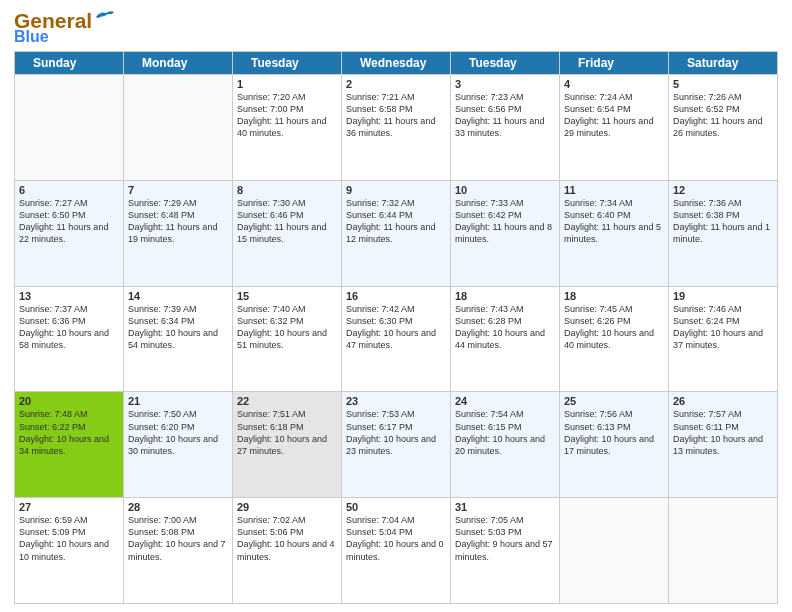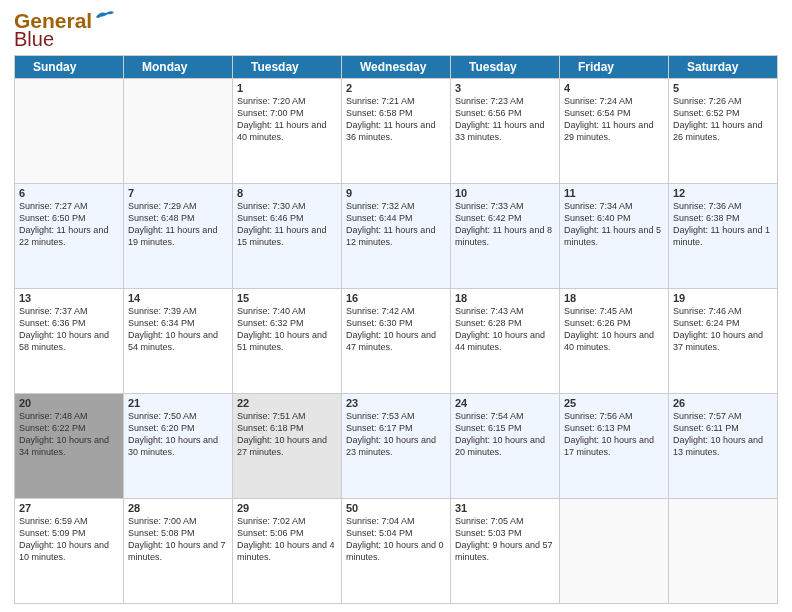--- a/index.html
+++ b/index.html
@@ -90,21 +90,21 @@
   <div class="header">
     <div class="logo">
       <div style="display:flex;align-items:center;">
         <div style="font-size:21px;font-weight:bold;color:#333;line-height:1;">
           <span style="color:#a16207;">General</span>
         </div>
         <svg width="22" height="16" viewBox="0 0 22 16" style="margin-left:2px;margin-top:-8px;">
           <path d="M2,8 Q6,2 12,4 Q16,1 20,3 Q18,6 14,5 Q10,8 6,8 Q4,10 2,8Z" fill="#1a7abf"></path>
         </svg>
       </div>
-      <div style="font-size:20px;font-weight:normal;color:#7f1d1d;line-height:1;margin-top:-2px;">Blue</div>
+      <div style="font-size:16px;font-weight:bold;color:#3b82f6;line-height:1;margin-top:-2px;">Blue</div>
     </div>
     <div class="title-block">
       <div class="month-title"></div>
       <div class="subtitle"></div>
     </div>
   </div>
 
   <table class="calendar">
     <thead>
       <tr>
@@ -197,21 +197,21 @@
           <td>
             <span class="day-num">18</span>
             <div class="day-info">Sunrise: 7:45 AM<br>Sunset: 6:26 PM<br>Daylight: 10 hours and 40 minutes.</div>
           </td>
           <td>
             <span class="day-num">19</span>
             <div class="day-info">Sunrise: 7:46 AM<br>Sunset: 6:24 PM<br>Daylight: 10 hours and 37 minutes.</div>
           </td>
         </tr>
         <tr>
-          <td style="background: #a3a3a3;">
+          <td style="background: #84cc16;">
             <span class="day-num">20</span>
             <div class="day-info">Sunrise: 7:48 AM<br>Sunset: 6:22 PM<br>Daylight: 10 hours and 34 minutes.</div>
           </td>
           <td style="background: rgb(240, 246, 255);">
             <span class="day-num">21</span>
             <div class="day-info">Sunrise: 7:50 AM<br>Sunset: 6:20 PM<br>Daylight: 10 hours and 30 minutes.</div>
           </td>
           <td style="background: #e5e5e5;">
             <span class="day-num">22</span>
             <div class="day-info">Sunrise: 7:51 AM<br>Sunset: 6:18 PM<br>Daylight: 10 hours and 27 minutes.</div>

